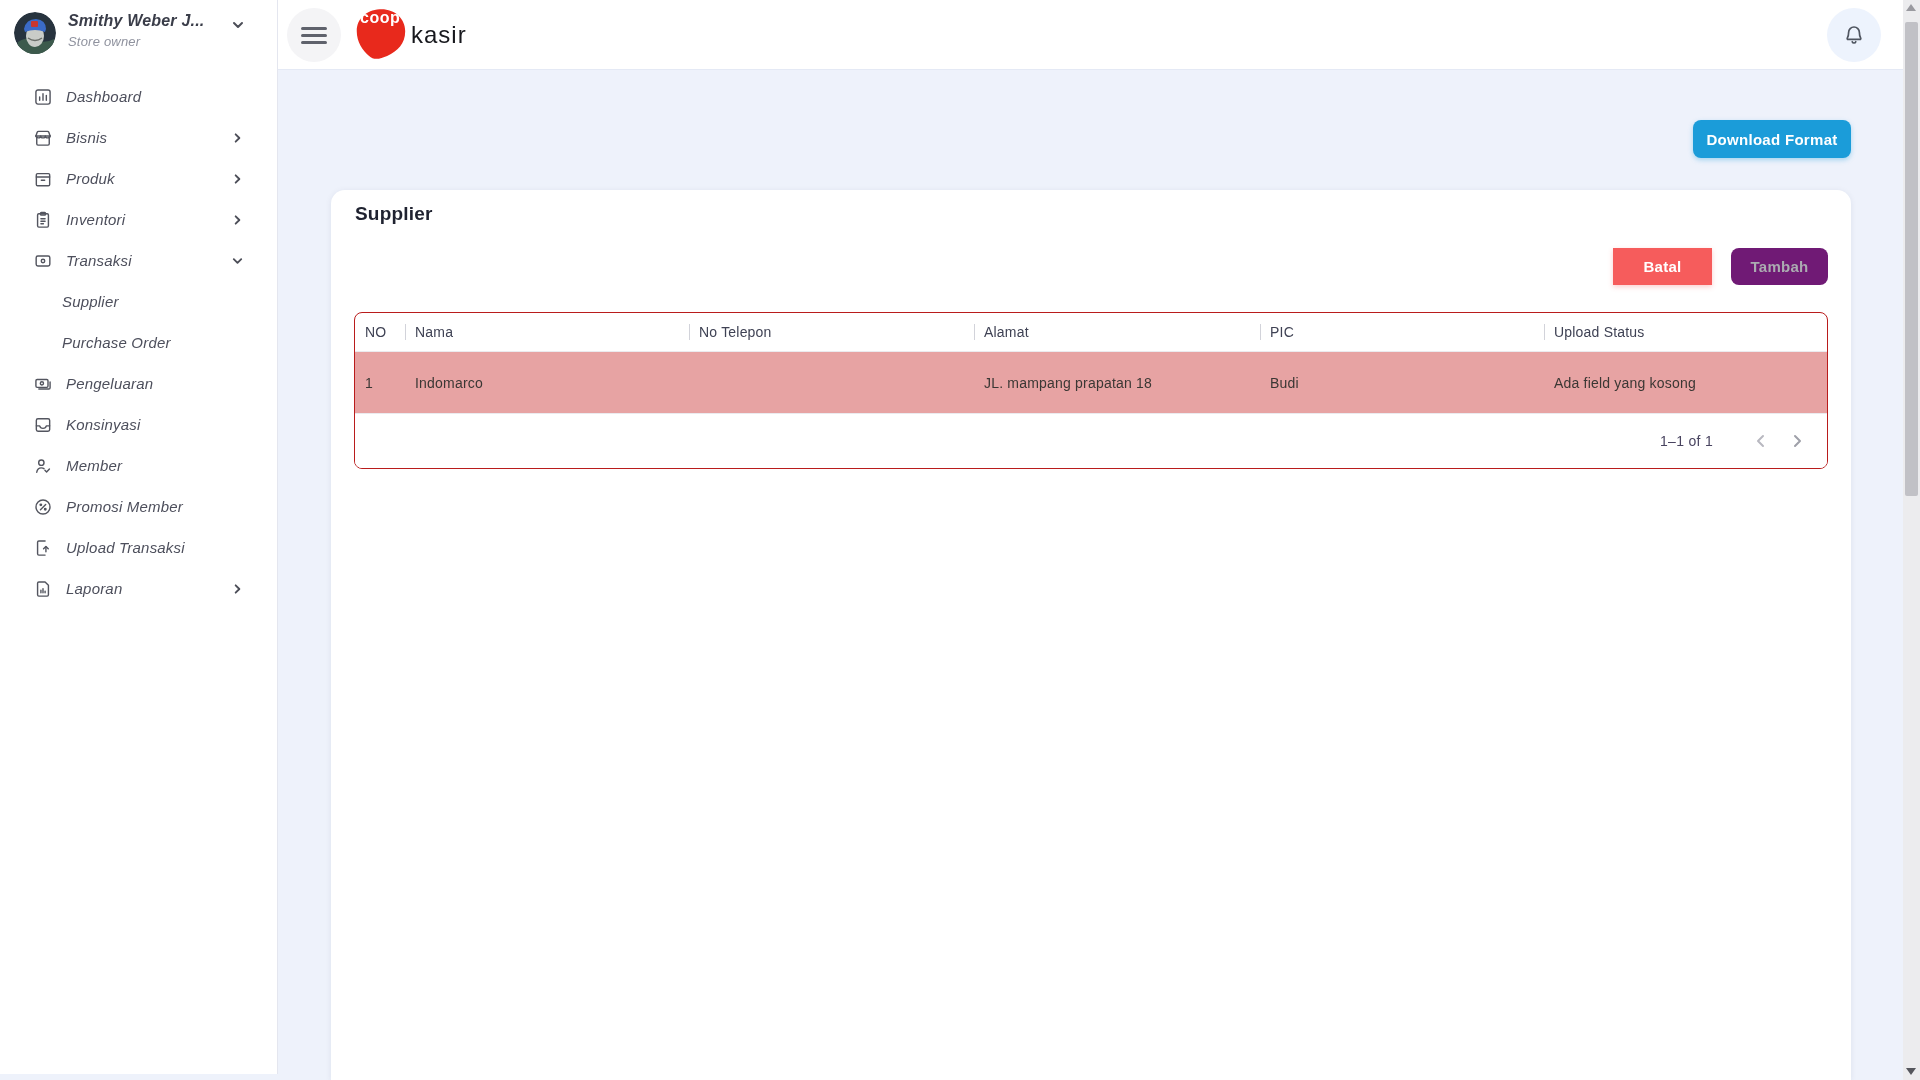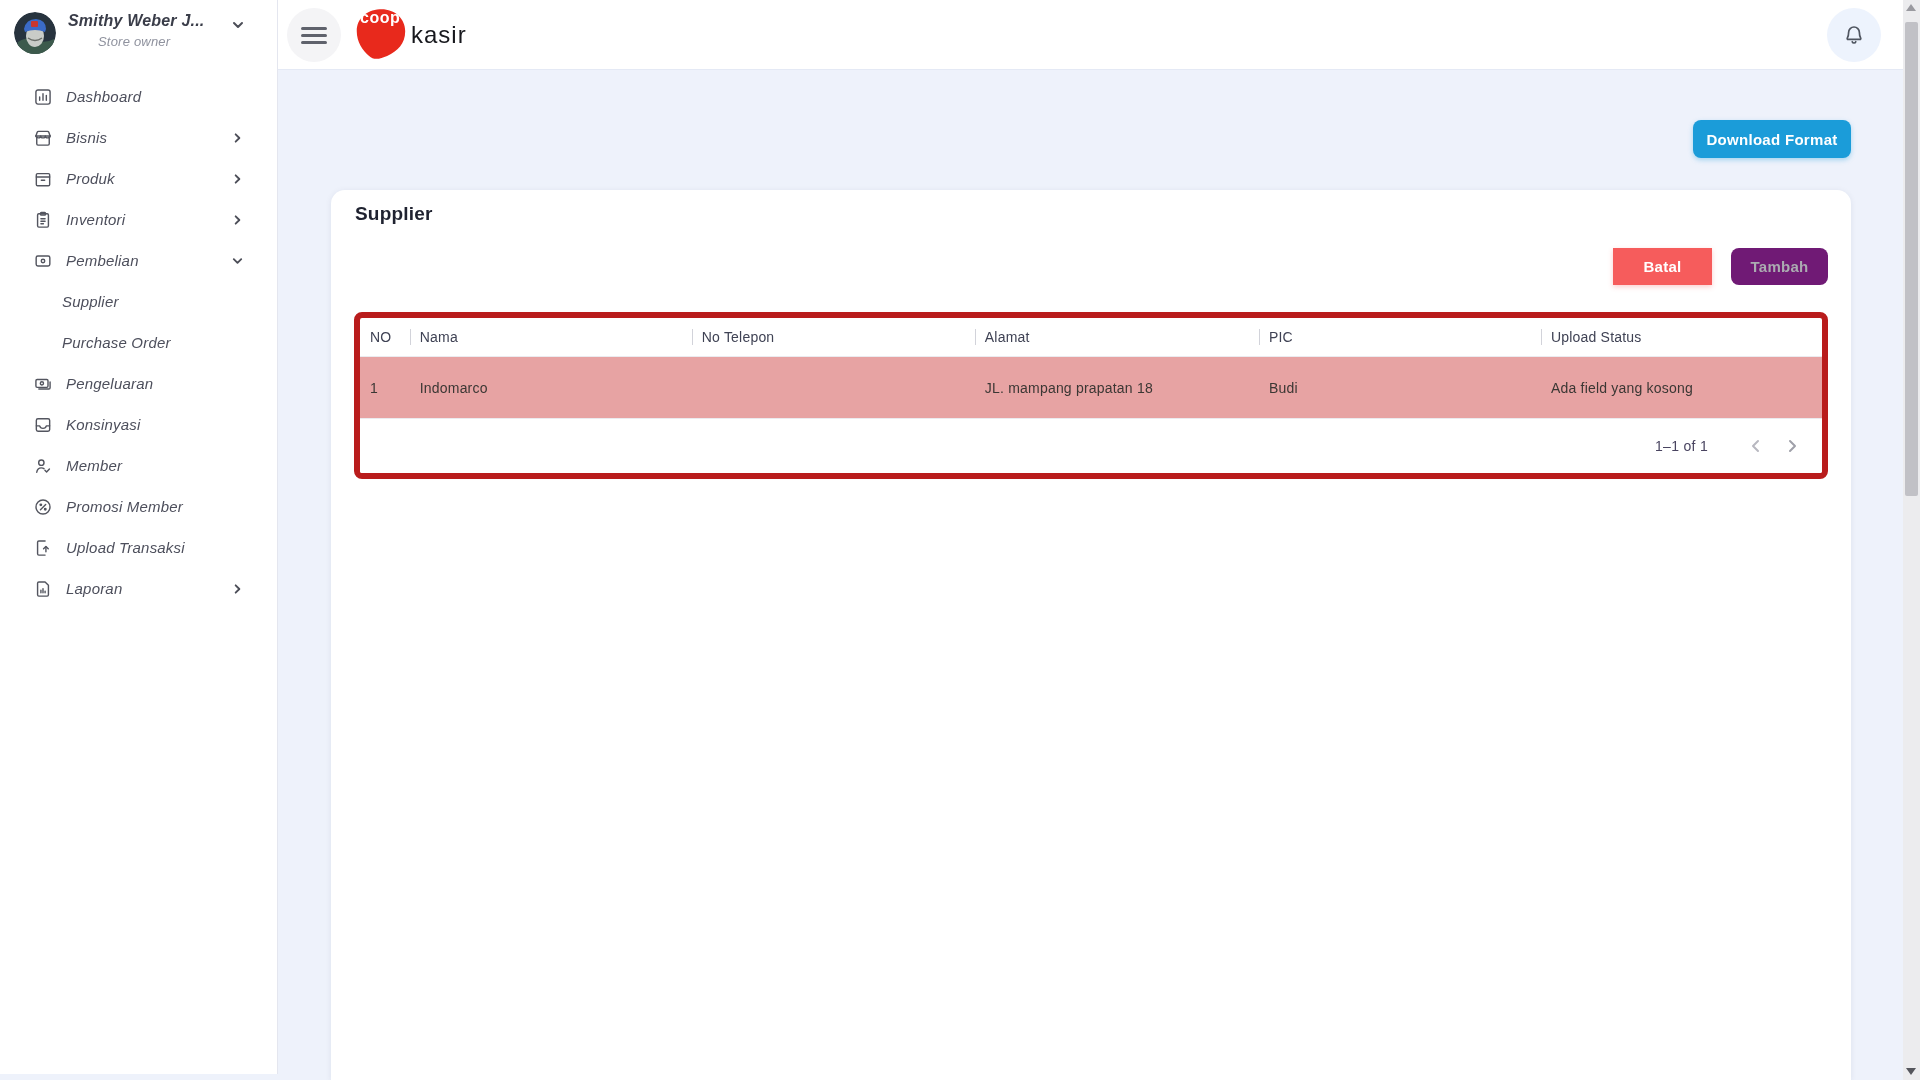--- a/index.html
+++ b/index.html
@@ -14,21 +14,21 @@
 
   
   .sidebar {
     position:absolute; left:0; top:0; width:278px; height:1074px;
     background:#ffffff; border-right:1px solid #e4e6ef; z-index:5;font-style:italic;
   }
   .user-row { position:relative; height:72px; padding:14px 0 0 14px; cursor:pointer; }
   .avatar { position:absolute; left:14px; top:12px; width:42px; height:42px; border-radius:50%; overflow:hidden; }
   .user-meta { position:absolute; left:68px; top:12px; width:150px; }
   .user-name { font-size:16px; font-weight:700; color:#3a3d49; letter-spacing:.2px; white-space:nowrap; overflow:hidden; }
-  .user-role { font-size:13px; color:#8f929e; margin-top:4px; letter-spacing:.2px;margin-left:30px; }
+  .user-role { font-size:13px; color:#8f929e; margin-top:4px; letter-spacing:.2px; }
   .user-caret { position:absolute; right:32px; top:18px; }
 
   .menu { position:absolute; top:76px; left:0; right:0; }
   .menu-item {
     position:relative; height:41px; display:flex; align-items:center;
     padding-left:33px; cursor:pointer;
   }
   .menu-item .mi-icon { width:20px; height:20px; margin-right:13px; flex:0 0 auto; }
   .menu-item .mi-label { font-size:15px; font-weight:500; color:#4d4f5c; letter-spacing:.2px; }
   .menu-item .mi-caret { position:absolute; right:33px; top:50%; transform:translateY(-50%); }
@@ -82,21 +82,21 @@
   }
   .btn-tambah {
     position:absolute; left:1400px; top:58px; width:97px; height:37px;
     background:#701a75; color:#ababb1; border:none; border-radius:8px;
     font-family:inherit; font-size:15px; font-weight:700; letter-spacing:.3px; cursor:default;
   }
 
   
   .table-box {
     position:absolute; left:23px; top:122px; width:1474px;
-    border:6px solid #b91c1c; border-radius:8px; background:#ffffff; overflow:hidden;
+    border:1px solid #b91c1c; border-radius:8px; background:#ffffff; overflow:hidden;
   }
   .t-row { display:flex; align-items:center; }
   .t-head { height:39px; border-bottom:1px solid #ebebef; }
   .t-cell { padding-left:10px; font-size:14px; white-space:nowrap; overflow:hidden; position:relative; }
   .t-head .t-cell { color:#3f4254; font-weight:500; letter-spacing:.2px; }
   .t-head .t-cell + .t-cell::before {
     content:""; position:absolute; left:0; top:50%; transform:translateY(-50%);
     width:1px; height:18px; background:#d2d3da;
   }
   .c0{width:50px;} .c1{width:284px;} .c2{width:285px;} .c3{width:286px;} .c4{width:284px;} .c5{width:283px;}
@@ -216,21 +216,21 @@
 
     <div class="menu-item">
       <span class="mi-icon">
         <svg width="20" height="20" viewBox="0 0 24 24">
             <g class="icon-stroke" stroke-width="2">
               <rect x="3.8" y="6" width="16.4" height="12" rx="2"></rect>
               <circle cx="12" cy="12" r="2.1"></circle>
             </g>
           </svg>
       </span>
-      <span class="mi-label">Pembelian</span>
+      <span class="mi-label">Transaksi</span>
       <span class="mi-caret">
         <svg width="13" height="13" viewBox="0 0 14 14">
             <polyline class="caret-stroke" points="3,5 7,9 11,5"></polyline>
           </svg>
       </span>
     </div>
 
     <div class="menu-item menu-sub">
       <span class="mi-label">Supplier</span>
     </div>

